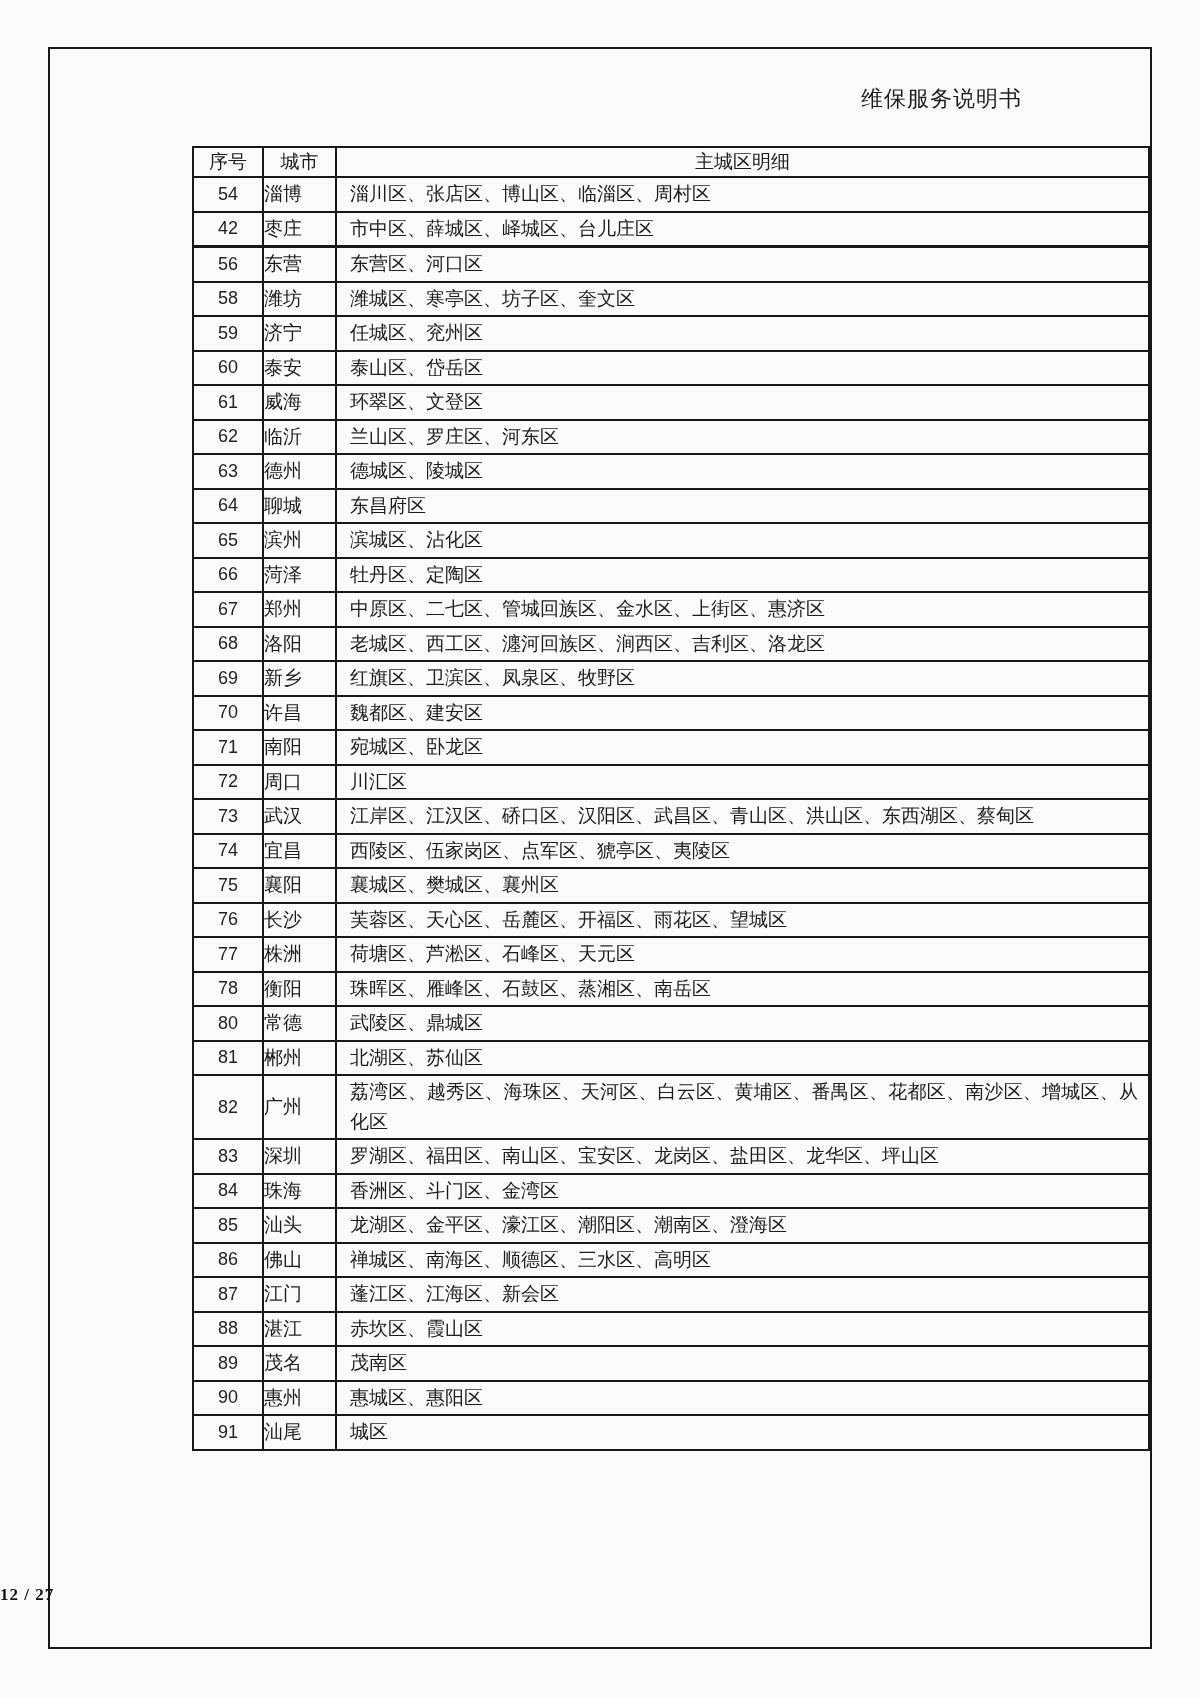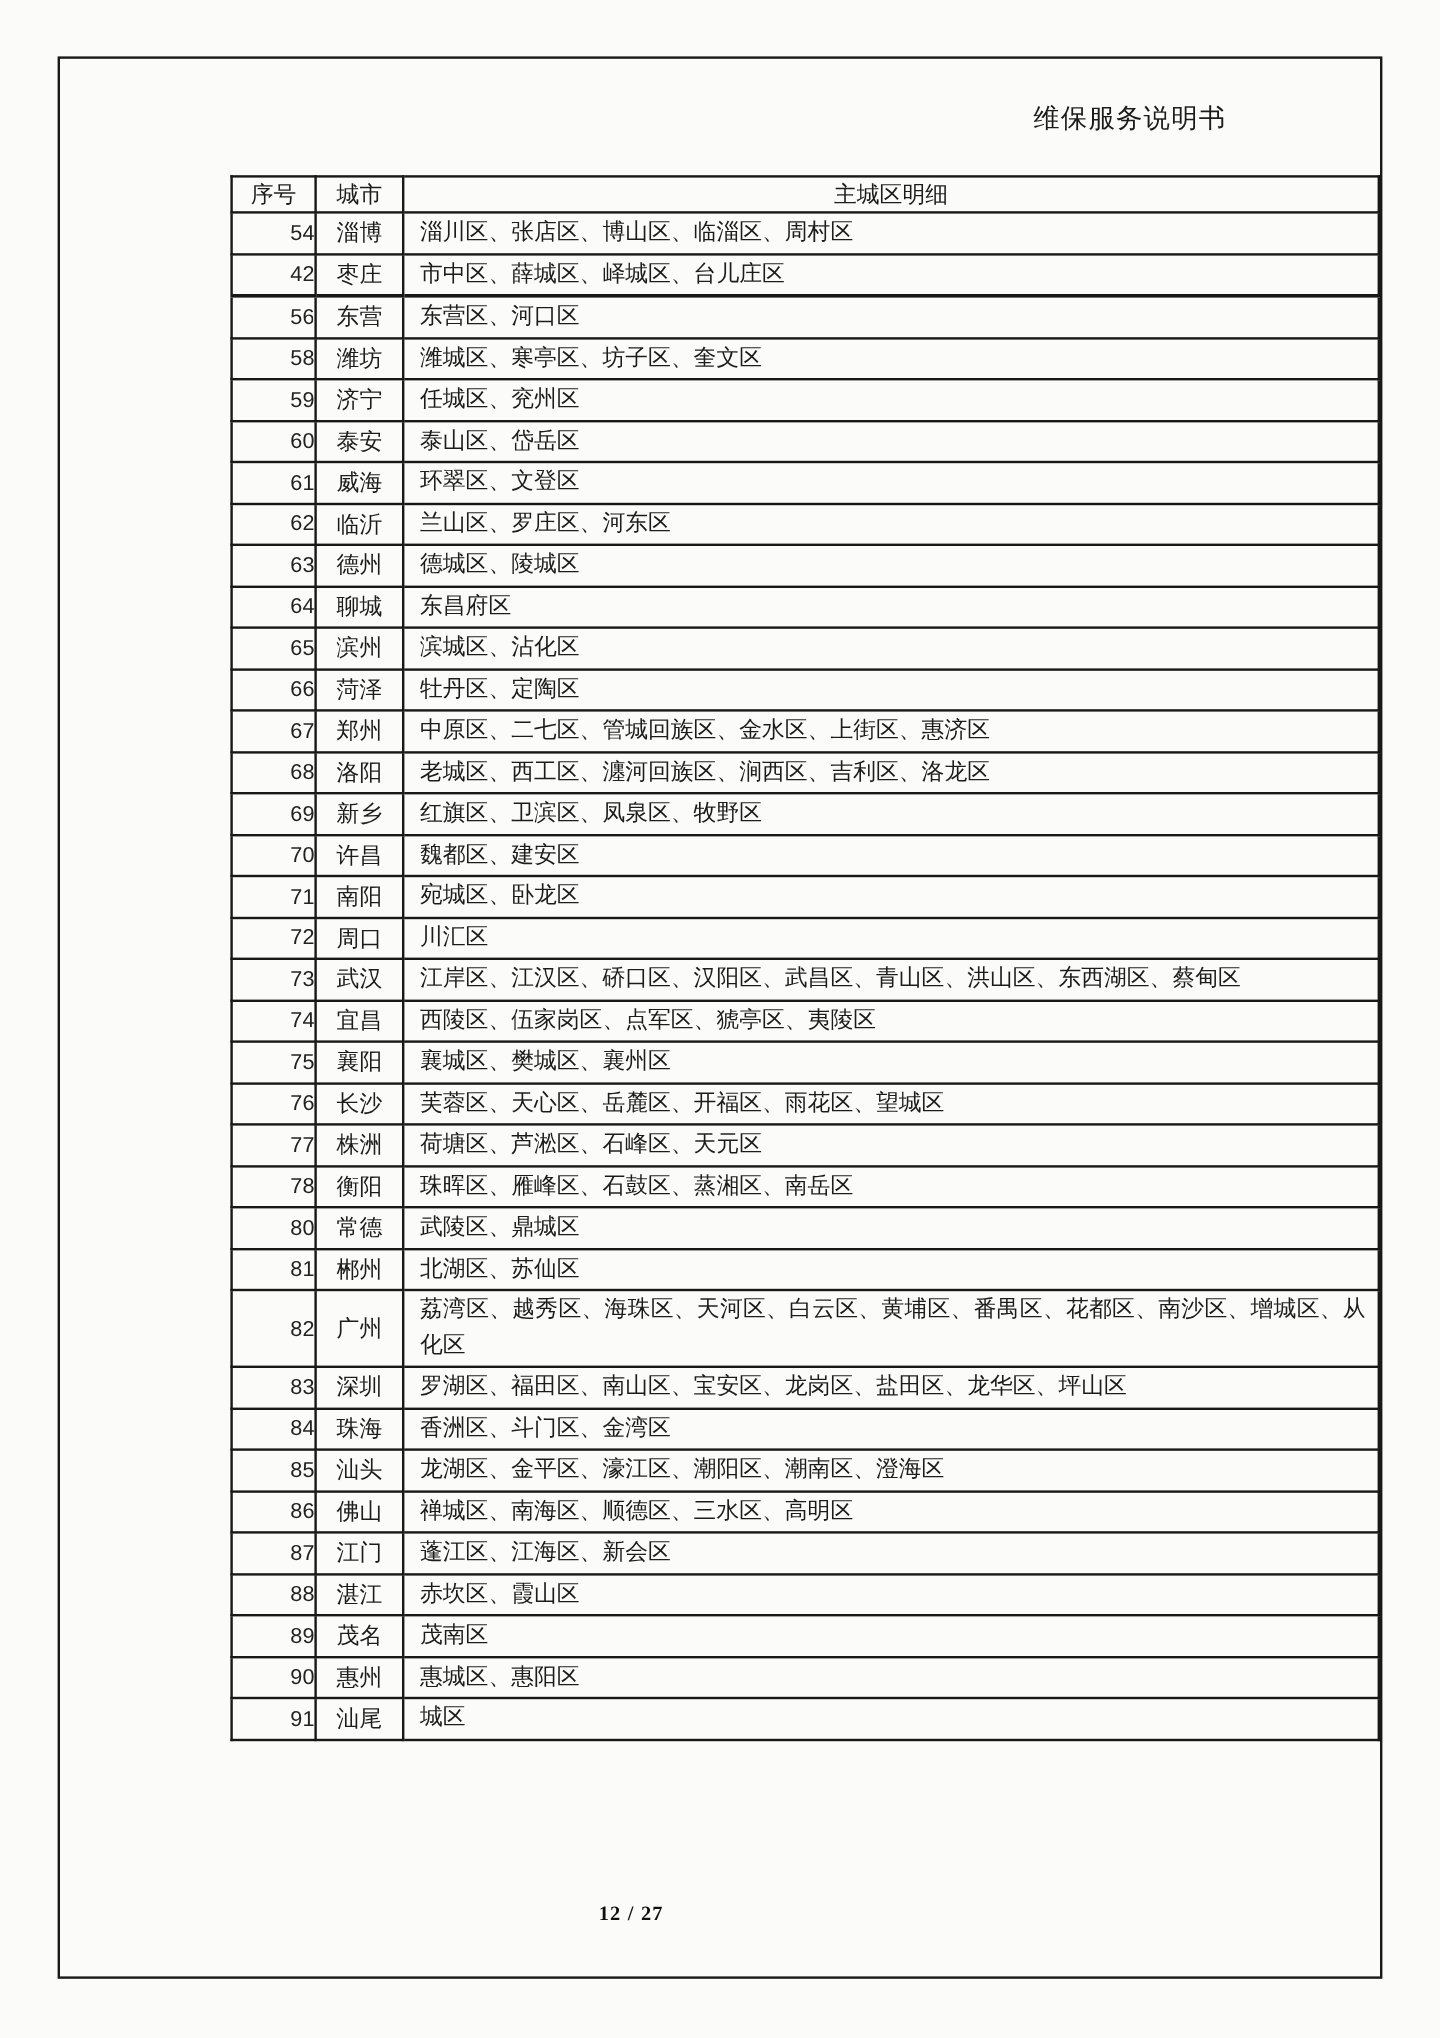--- a/index.html
+++ b/index.html
@@ -36,38 +36,37 @@
     border: 2px solid #181818;
     font-size: 19px;
     font-weight: normal;
     padding: 0;
     vertical-align: middle;
     overflow: hidden;
   }
   .city-table th { height: 28px; text-align: center; }
   .city-table td { height: 30.5px; }
   td.c-no {
-    text-align: right;
+    text-align: center;
     font-family: "Liberation Sans", "DejaVu Sans", sans-serif;
     font-size: 18px;
     color: #222;
   }
-  td.c-city { text-align: center; }
+  td.c-city { }
   td.c-dist {
     text-align: justify;
     text-align-last: left;
     padding: 1px 10px 1px 13px;
     line-height: 30px;
   }
   tr.thick-top th, tr.thick-top td { border-top-width: 3px; border-radius: 10px; }
   .page-num {
     position: absolute;
     top: 1585px; left: 0;
     width: 1052px;
-    text-align: center;
     font-size: 17px;
     font-weight: bold;
     letter-spacing: 1px;
     color: #111;
   }
 </style>
 </head>
 <body>
 
 <div class="page-border"></div>

